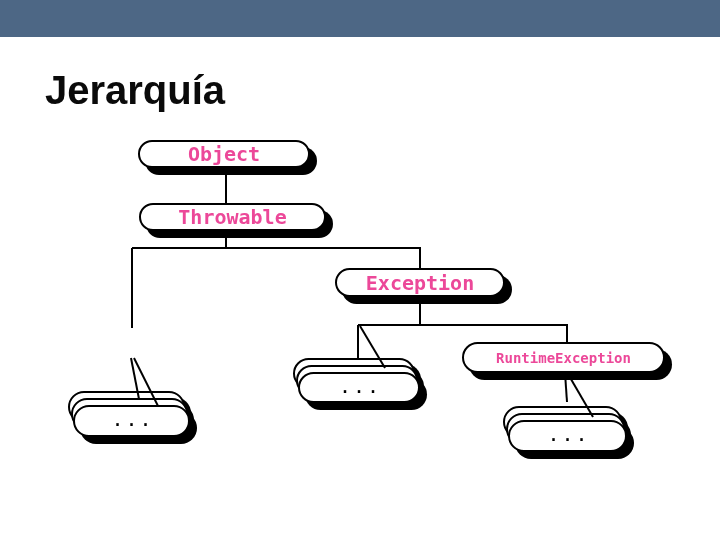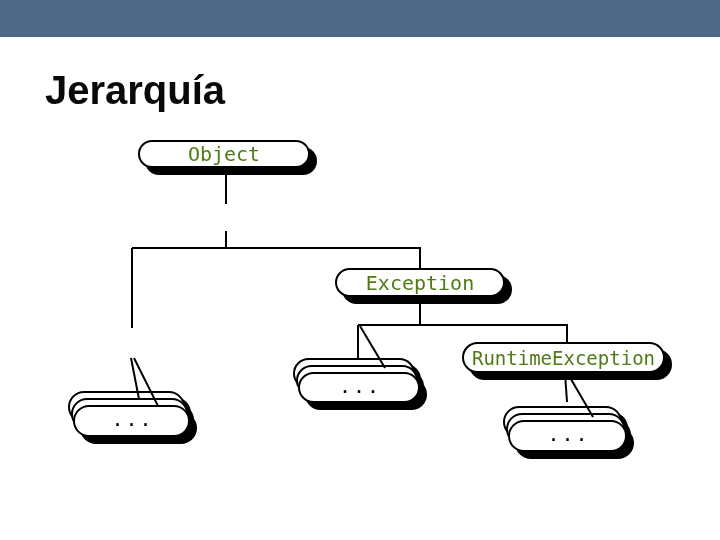--- a/index.html
+++ b/index.html
@@ -40,23 +40,23 @@
   .node {
     position: absolute;
     background: #ffffff;
     border: 2.5px solid #000;
     border-radius: 999px;
     box-shadow: 7px 7px 0 #000;
     display: flex;
     align-items: center;
     justify-content: center;
     font-family: "DejaVu Sans Mono", monospace;
-    font-weight: normal;
+    font-weight: bold;
     font-size: 20px;
-    color: #4d7c0f;
+    color: #ec4899;
     z-index: 2;
   }
   .stack { position: absolute; z-index: 2; }
   .stack .pill {
     position: absolute;
     background: #ffffff;
     border: 2px solid #000;
     border-radius: 999px;
     box-shadow: 6px 6px 0 #000;
   }
@@ -109,25 +109,26 @@
         <line x1="93" y1="228" x2="101" y2="269"></line>
         <line x1="96" y1="228" x2="120" y2="276"></line>
 
         <line x1="527" y1="243" x2="529" y2="272"></line>
         <line x1="530" y1="244" x2="555" y2="287"></line>
       </g>
     </svg>
 
     <div class="node" style="left:100px; top:10px;  width:172px; height:28px;">Object</div>
 
+    <div class="node" style="left:101px; top:73px;  width:187px; height:28px;">Throwable</div>
 
     <div class="node" style="left:297px; top:138px; width:170px; height:29px;text-align:center;">Exception</div>
 
 
-    <div class="node" style="left:424px; top:212px; width:203px; height:31px; font-size:19px;">RuntimeException</div>
+    <div class="node" style="left:424px; top:212px; width:203px; height:31px; font-size:14px;">RuntimeException</div>
 
     <div class="stack" style="left:35px; top:275px; width:117px; height:32px;">
       <div class="pill" style="left:-5px; top:-14px; width:117px; height:32px;"></div>
       <div class="pill" style="left:-2px; top:-7px;  width:117px; height:32px;"></div>
       <div class="pill front" style="left:0; top:0; width:117px; height:32px;">...</div>
     </div>
 
     <div class="stack" style="left:260px; top:242px; width:122px; height:31px;">
       <div class="pill" style="left:-5px; top:-14px; width:122px; height:31px;"></div>
       <div class="pill" style="left:-2px; top:-7px;  width:122px; height:31px;"></div>

